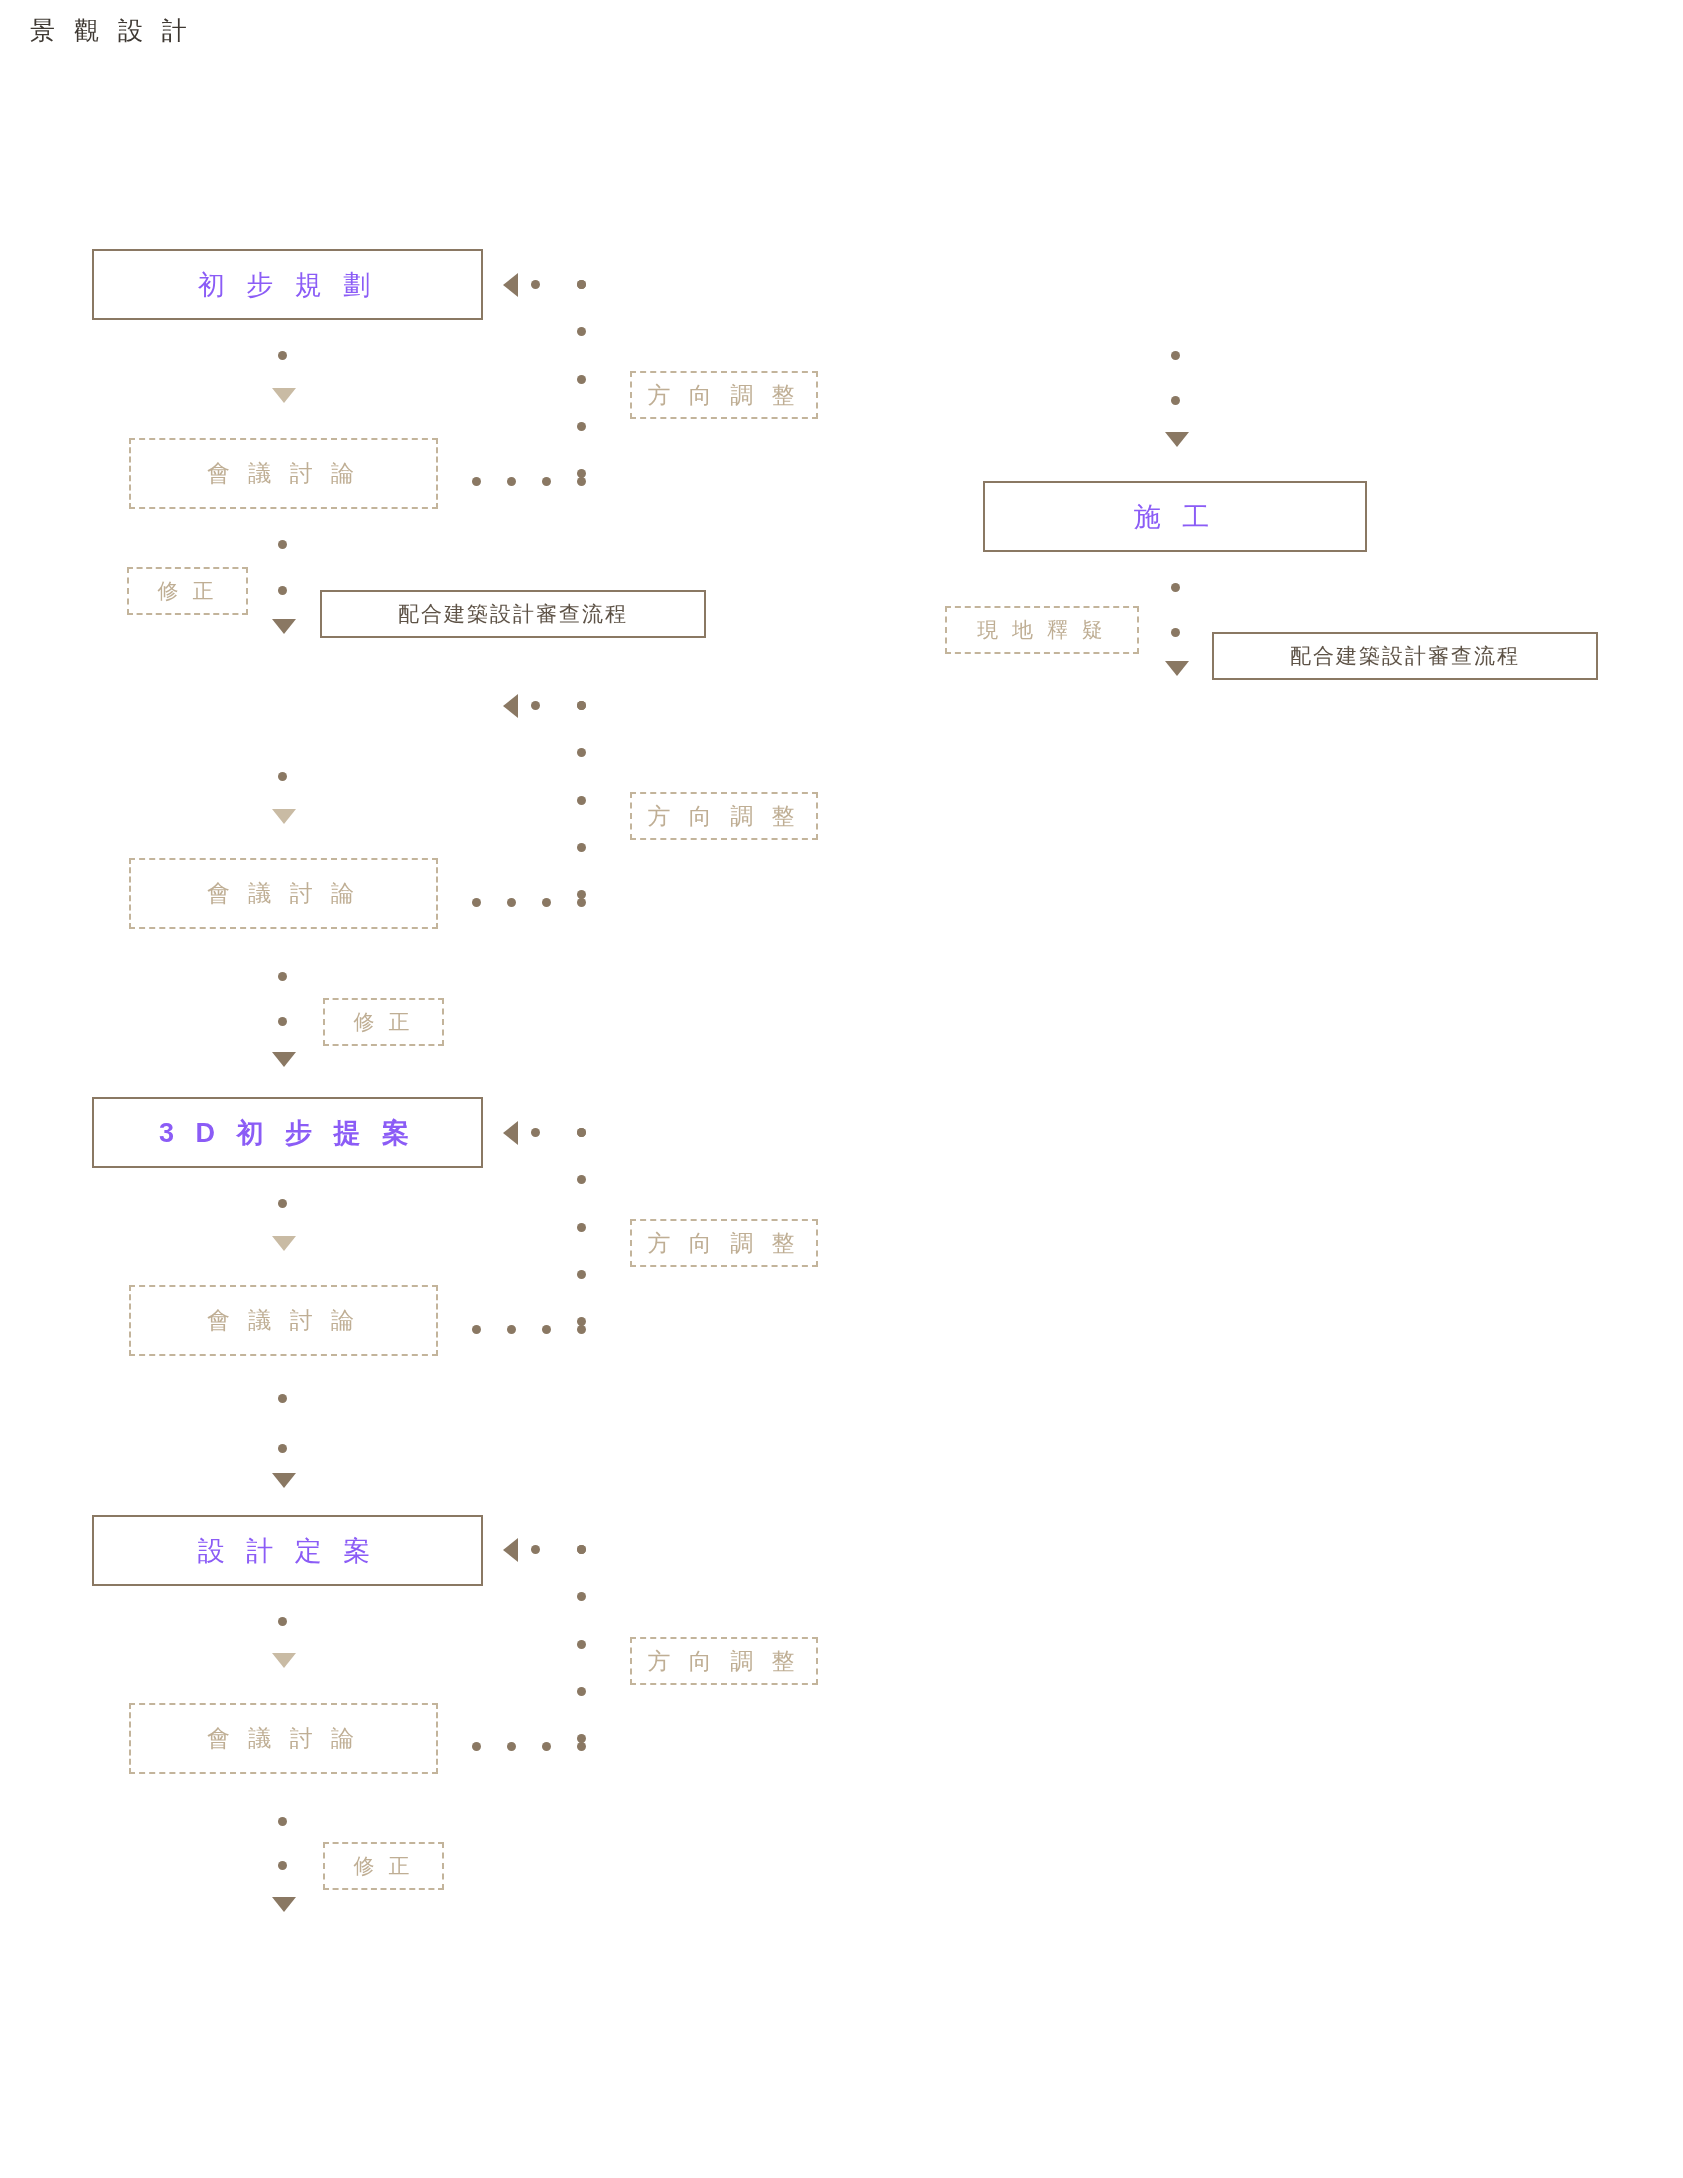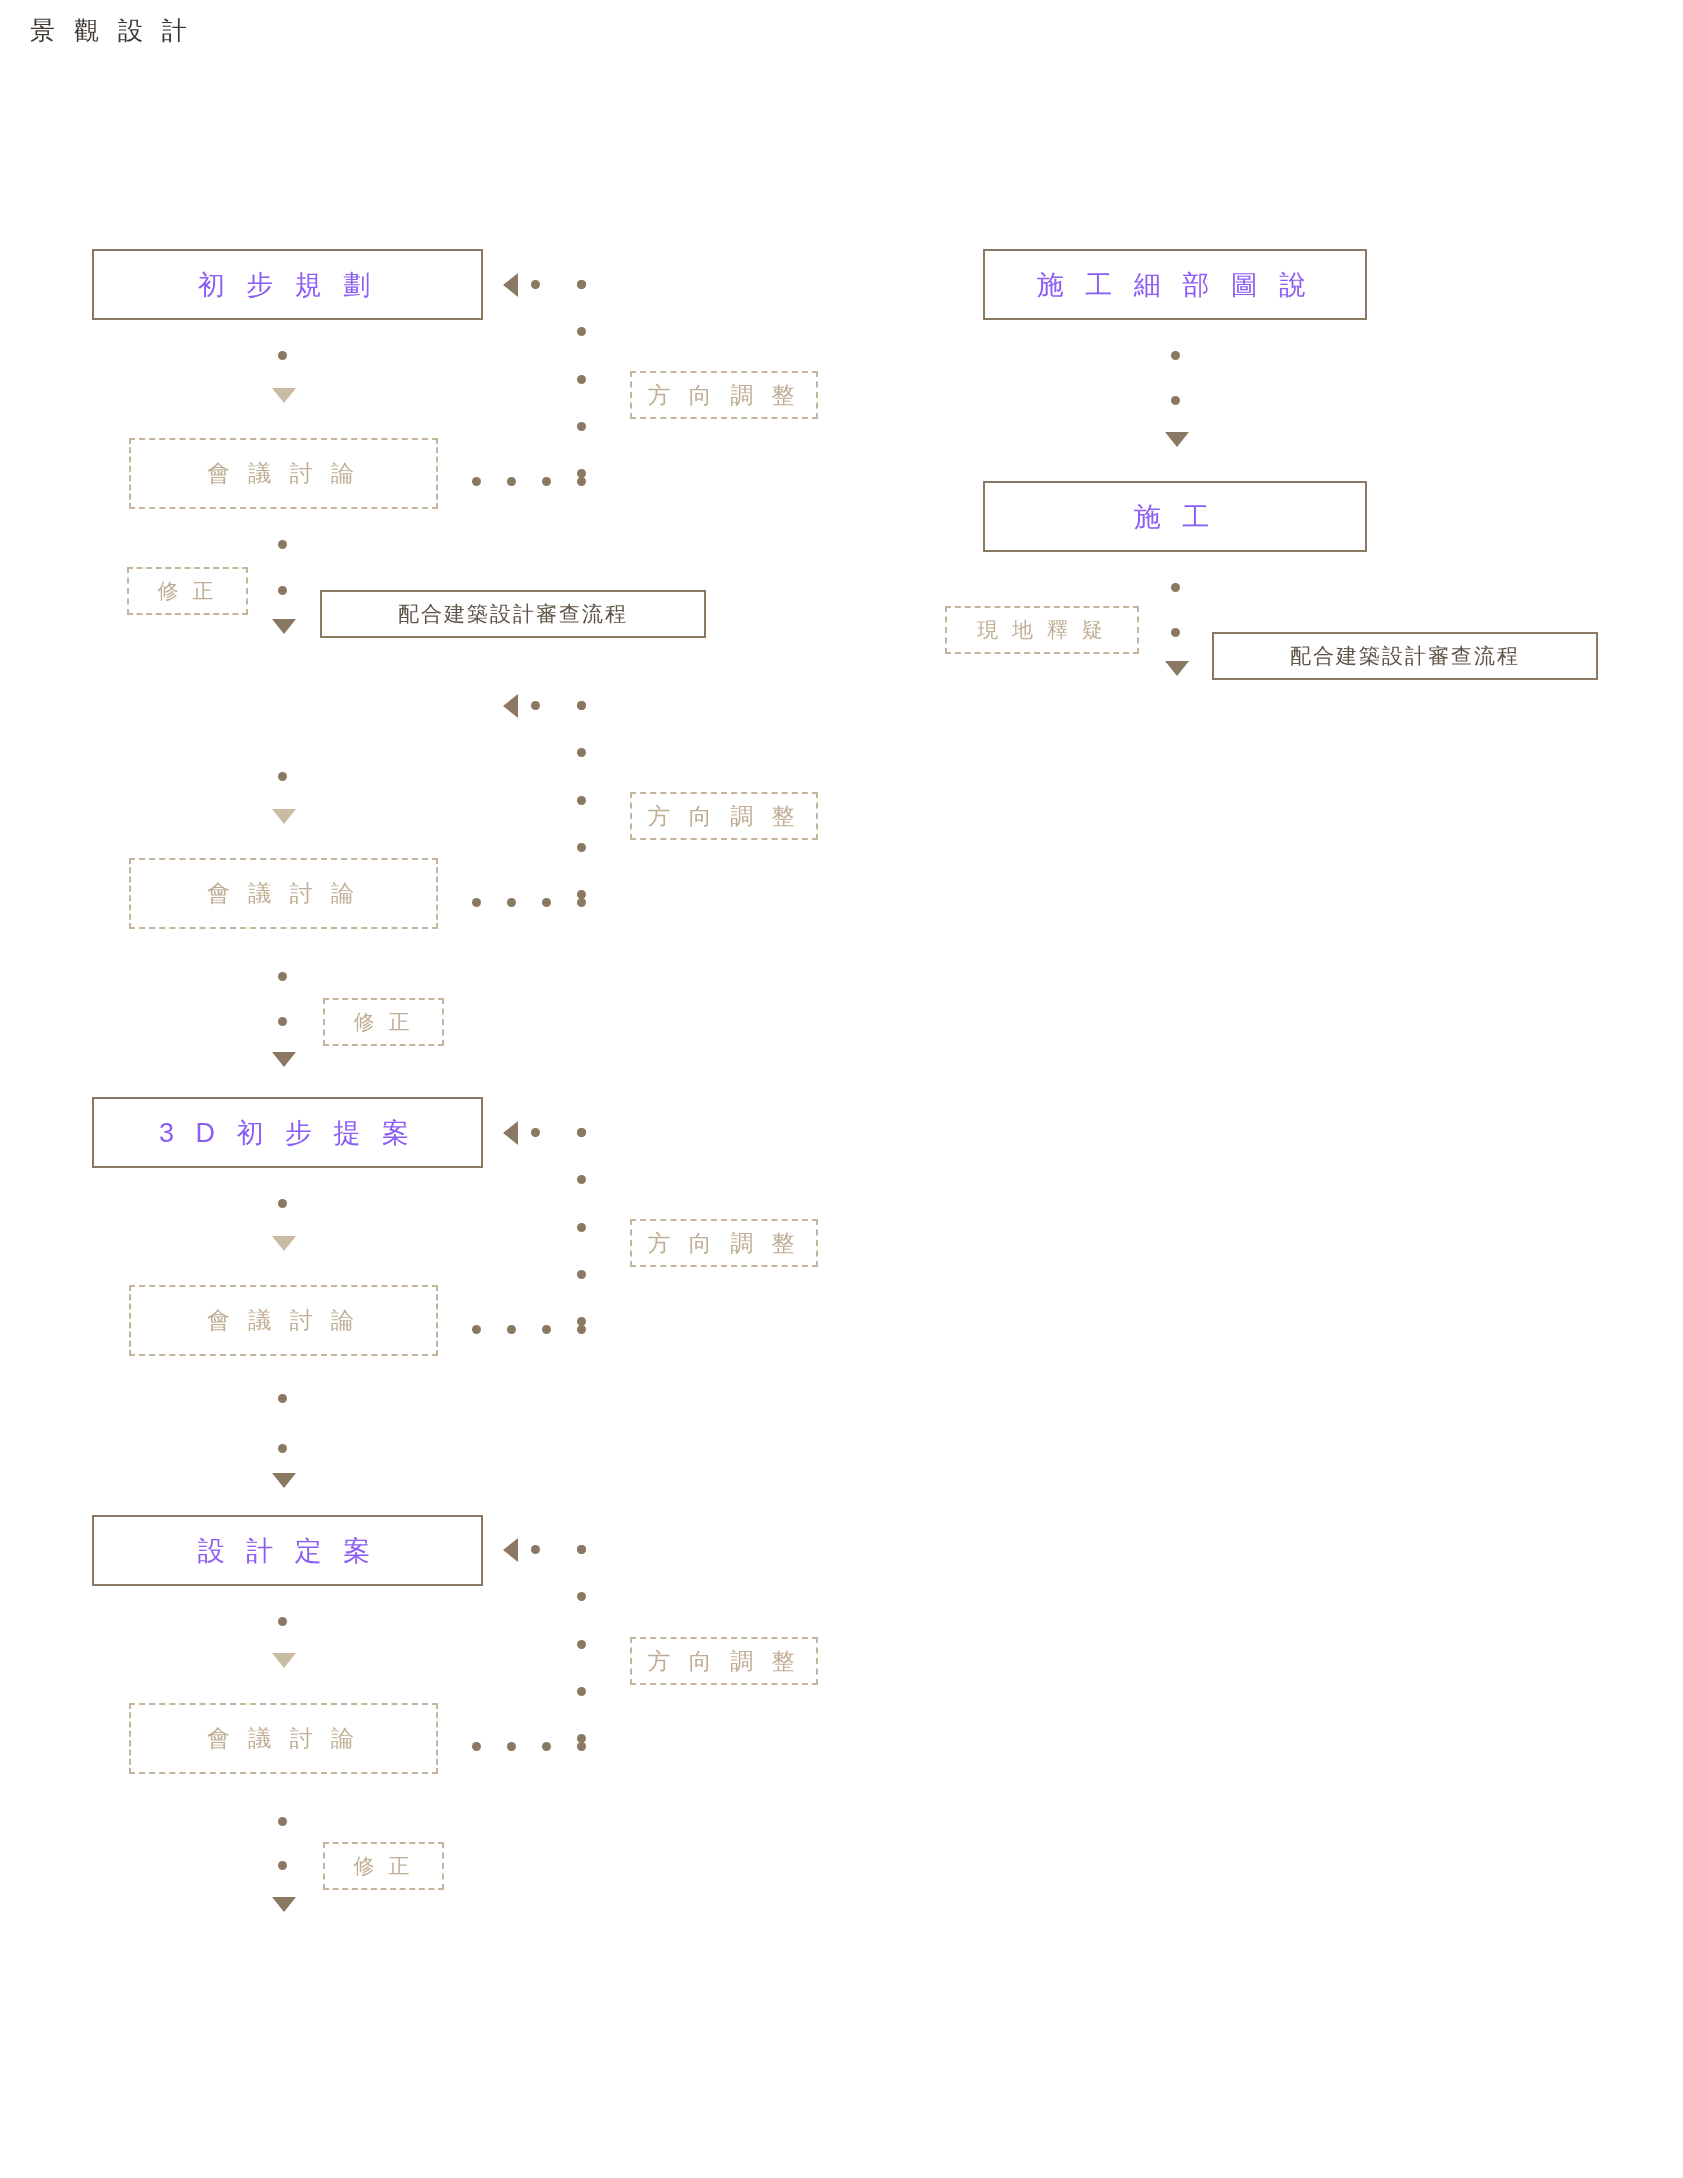--- a/index.html
+++ b/index.html
@@ -195,21 +195,21 @@
   <div class="box-dashed" style="left:129px; top:858px; width:309px; height:71px;">會 議 討 論</div>
 
   <div class="dots-v" style="left:278px; top:972px; width:9px; height:9px;">
     <span class="dot"></span>
   </div>
   <div class="dot" style="position:absolute; left:278px; top:1017px;"></div>
   <div class="arrow-down" style="left:272px; top:1052px;"></div>
 
   <div class="box-dashed small" style="left:323px; top:998px; width:121px; height:48px;">修 正</div>
 
-  <div class="box-solid" style="left:92px; top:1097px; width:391px; height:71px;">3 D 初 步 提 案</div>
+  <div class="box-solid" style="left:92px; top:1097px; width:391px; height:71px;font-weight:bold;">3 D 初 步 提 案</div>
 
   <div class="arrow-left" style="left:503px; top:1121px;"></div>
   <div class="dots-h" style="left:531px; top:1128px; width:55px; height:9px;">
     <span class="dot"></span>
     <span class="dot"></span>
   </div>
   <div class="dots-v" style="left:577px; top:1128px; width:9px; height:198px;">
     <span class="dot"></span>
     <span class="dot"></span>
     <span class="dot"></span>
@@ -267,21 +267,20 @@
   <div class="box-dashed" style="left:129px; top:1703px; width:309px; height:71px;">會 議 討 論</div>
 
   <div class="dots-v" style="left:278px; top:1817px; width:9px; height:9px;">
     <span class="dot"></span>
   </div>
   <div class="dot" style="position:absolute; left:278px; top:1861px;"></div>
   <div class="arrow-down" style="left:272px; top:1897px;"></div>
 
   <div class="box-dashed small" style="left:323px; top:1842px; width:121px; height:48px;">修 正</div>
 
-  <div class="box-solid" style="left:983px; top:249px; width:384px; height:71px;">施 工 細 部 圖 說</div>
 
   <div class="dots-v" style="left:1171px; top:351px; width:9px; height:54px;">
     <span class="dot"></span>
     <span class="dot"></span>
   </div>
   <div class="arrow-down" style="left:1165px; top:432px;"></div>
 
   <div class="box-solid" style="left:983px; top:481px; width:384px; height:71px;">施 工</div>
 
   <div class="dots-v" style="left:1171px; top:583px; width:9px; height:54px;">

